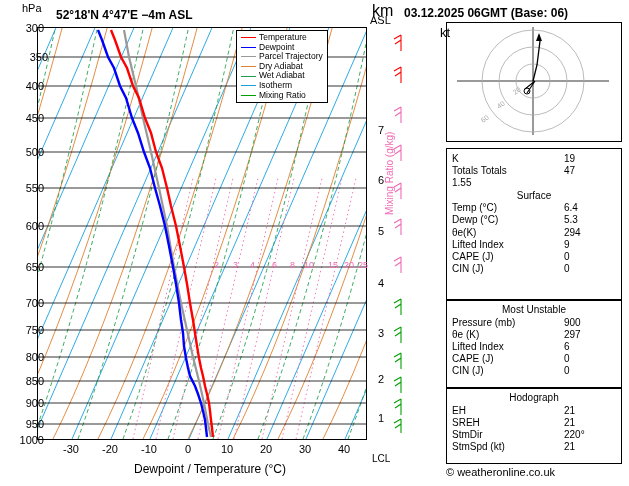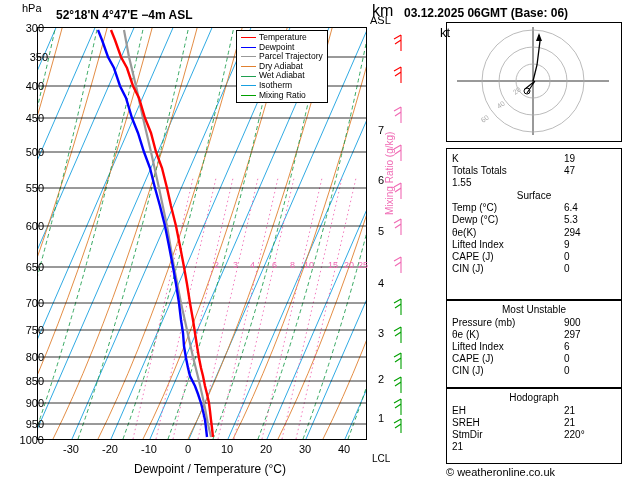--- a/index.html
+++ b/index.html
@@ -340,17 +340,18 @@
     </div>
   <div class="row">
       <span class="k">SREH</span>
       <span class="v">21</span>
     </div>
   <div class="row">
       <span class="k">StmDir</span>
       <span class="v">220°</span>
     </div>
   <div class="row">
+      <span class="k">StmSpd (kt)</span>
       <span class="v">21</span>
     </div>
 </div>
 
 <div class="abs" id="copyright">© weatheronline.co.uk</div>
 
 </body></html>

